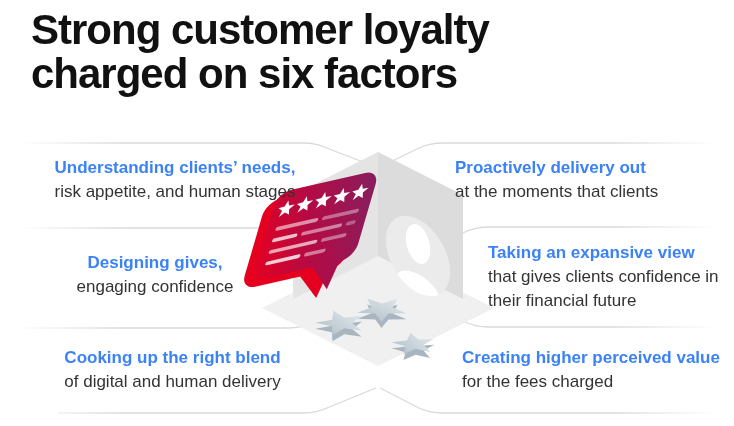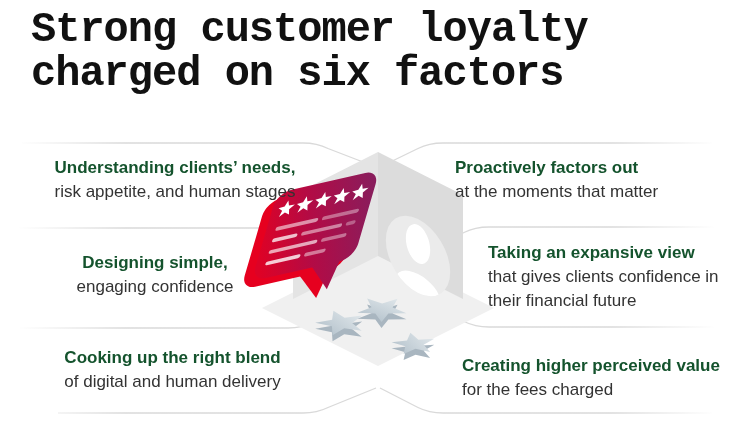--- a/index.html
+++ b/index.html
@@ -8,36 +8,35 @@
     width:734px;height:426px;
     background:#ffffff;
     overflow:hidden;
     font-family:"Liberation Sans", sans-serif;
   }
   .title{
     position:absolute;left:31px;top:8px;
     font-size:42px;line-height:44px;
     font-weight:700;color:#111111;
     letter-spacing:-1px;
-    font-family:Liberation Mono, monospace;
   }
   .decor{position:absolute;left:0;top:0;width:734px;height:426px;}
   .factor{
     position:absolute;
     font-size:17px;line-height:24px;color:#333333;
   }
-  .factor .fb{font-weight:700;color:#14532d;}
+  .factor .fb{font-weight:700;color:#3b82f6;}
   .f-left{text-align:center;}
   .f-right{text-align:left;}
   .f1{left:30px;top:156px;width:290px;}
   .f2{left:455px;top:156px;width:250px;}
   .f3{left:30px;top:251px;width:250px;}
   .f4{left:488px;top:241px;width:232px;}
   .f5{left:35px;top:346px;width:275px;}
-  .f6{left:462px;top:346px;width:268px;margin-top:8px;}
+  .f6{left:462px;top:346px;width:268px;}
 </style>
 </head>
 <body>
 
 <div class="page">
 
   <div class="title">
     <div>Strong customer loyalty</div>
     <div>charged on six factors</div>
   </div>
@@ -137,26 +136,26 @@
       </g>
     </g>
   </svg>
 
   <div class="factor f-left f1">
     <div class="fb">Understanding clients’ needs,</div>
     <div class="fr">risk appetite, and human stages</div>
   </div>
 
   <div class="factor f-right f2">
-    <div class="fb">Proactively factors out</div>
-    <div class="fr">at the moments that matter</div>
+    <div class="fb">Proactively delivery out</div>
+    <div class="fr">at the moments that clients</div>
   </div>
 
   <div class="factor f-left f3">
-    <div class="fb">Designing simple,</div>
+    <div class="fb">Designing gives,</div>
     <div class="fr">engaging confidence</div>
   </div>
 
   <div class="factor f-right f4">
     <div class="fb">Taking an expansive view</div>
     <div class="fr">that gives clients confidence in their financial future</div>
   </div>
 
   <div class="factor f-left f5">
     <div class="fb">Cooking up the right blend</div>

